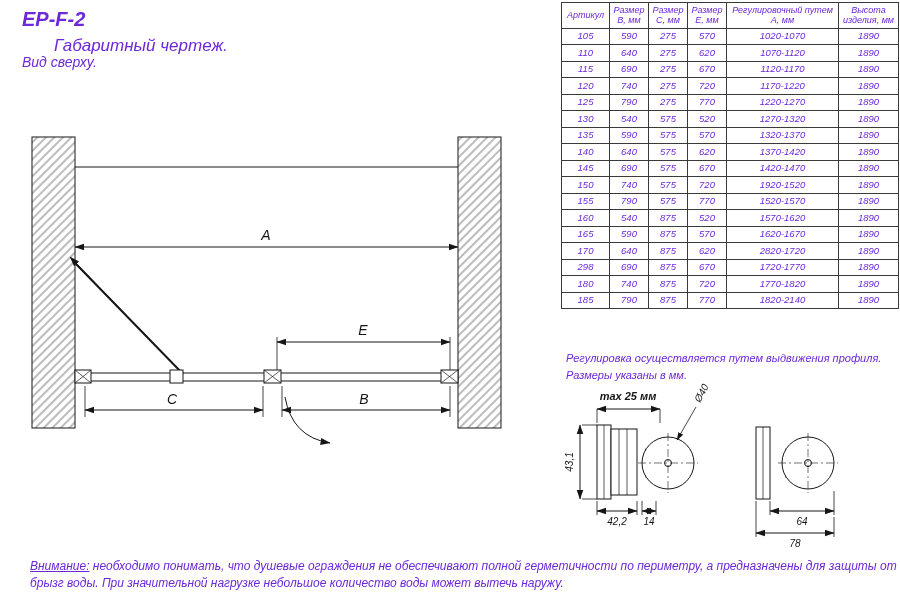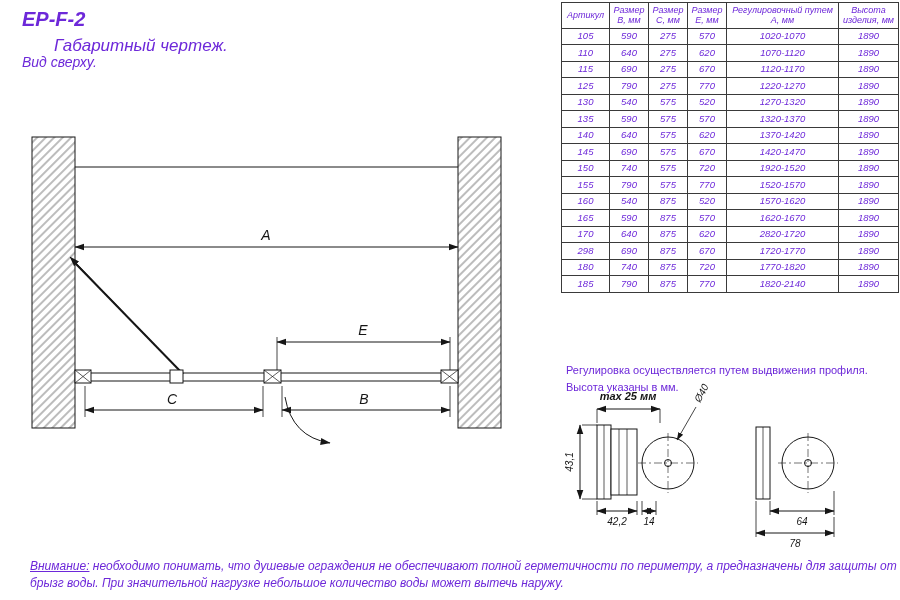--- a/index.html
+++ b/index.html
@@ -5,21 +5,21 @@
   html,body{margin:0;padding:0;background:#ffffff;}
   .page{position:relative;width:900px;height:600px;background:#fff;overflow:hidden;
         font-family:"Liberation Sans",sans-serif;color:#6d28d9;}
   .title{position:absolute;left:22px;top:8px;font-size:20px;font-weight:bold;font-style:italic;}
   .sub1{position:absolute;left:22px;top:36px;font-size:17px;font-style:italic;margin-left:32px;}
   .sub2{position:absolute;left:22px;top:54px;font-size:14px;font-style:italic;}
   table.spec{position:absolute;left:561px;top:2px;width:337px;border-collapse:collapse;table-layout:fixed;background:#fff;}
   .spec th,.spec td{border:1px solid #3a3a3a;font-style:italic;text-align:center;padding:1px 1px;overflow:hidden;}
   .spec th{font-size:9px;font-weight:normal;line-height:1.15;vertical-align:middle;padding:2px 1px;}
   .spec td{font-size:9.5px;height:13.5px;line-height:1.1;white-space:nowrap;}
-  .notes{position:absolute;left:566px;top:350px;font-size:11px;line-height:17px;margin-top:12px;}
+  .notes{position:absolute;left:566px;top:350px;font-size:11px;font-style:italic;line-height:17px;}
   .warning{position:absolute;left:30px;top:558px;width:872px;font-size:12px;font-style:italic;line-height:17px;}
   .u{text-decoration:underline;}
   svg text{font-family:"Liberation Sans",sans-serif;font-style:italic;fill:#161616;}
   svg{position:absolute;}
 </style>
 </head>
 <body>
 
 <div class="page">
 
@@ -139,20 +139,28 @@
         </tr>
         <tr>
           <td>115</td>
           <td>690</td>
           <td>275</td>
           <td>670</td>
           <td>1120-1170</td>
           <td>1890</td>
         </tr>
         <tr>
+          <td>120</td>
+          <td>740</td>
+          <td>275</td>
+          <td>720</td>
+          <td>1170-1220</td>
+          <td>1890</td>
+        </tr>
+        <tr>
           <td>125</td>
           <td>790</td>
           <td>275</td>
           <td>770</td>
           <td>1220-1270</td>
           <td>1890</td>
         </tr>
         <tr>
           <td>130</td>
           <td>540</td>
@@ -247,21 +255,21 @@
           <td>875</td>
           <td>770</td>
           <td>1820-2140</td>
           <td>1890</td>
         </tr>
       </tbody>
   </table>
 
   <div class="notes">
     <div>Регулировка осуществляется путем выдвижения профиля.</div>
-    <div>Высота указаны в мм.</div>
+    <div>Размеры указаны в мм.</div>
   </div>
 
   <svg width="340" height="170" viewBox="0 0 340 170" style="left:560px;top:383px;">
     <defs>
       <marker id="arrR2" viewBox="0 0 9 8" refX="8.5" refY="4" markerWidth="10" markerHeight="9" orient="0">
           <path d="M0,0.9 L9,4 L0,7.1 z" fill="#161616"></path>
         </marker>
       <marker id="arrL2" viewBox="0 0 9 8" refX="8.5" refY="4" markerWidth="10" markerHeight="9" orient="180">
           <path d="M0,0.9 L9,4 L0,7.1 z" fill="#161616"></path>
         </marker>

